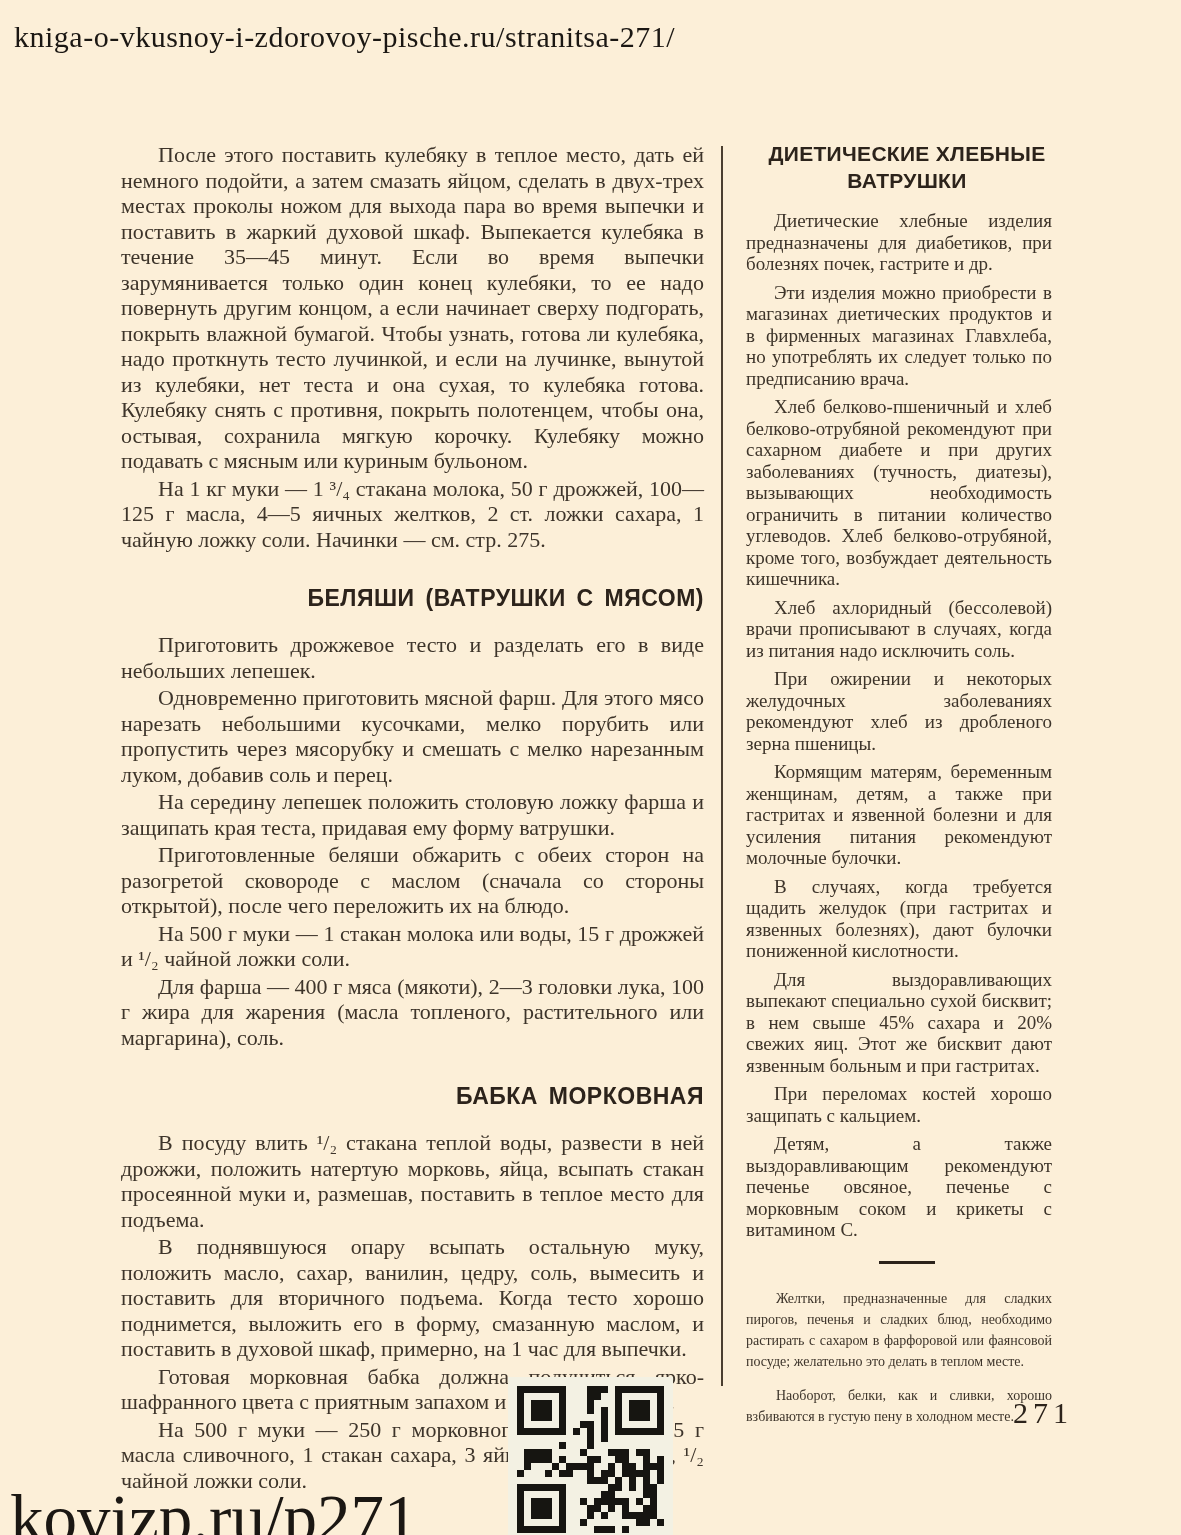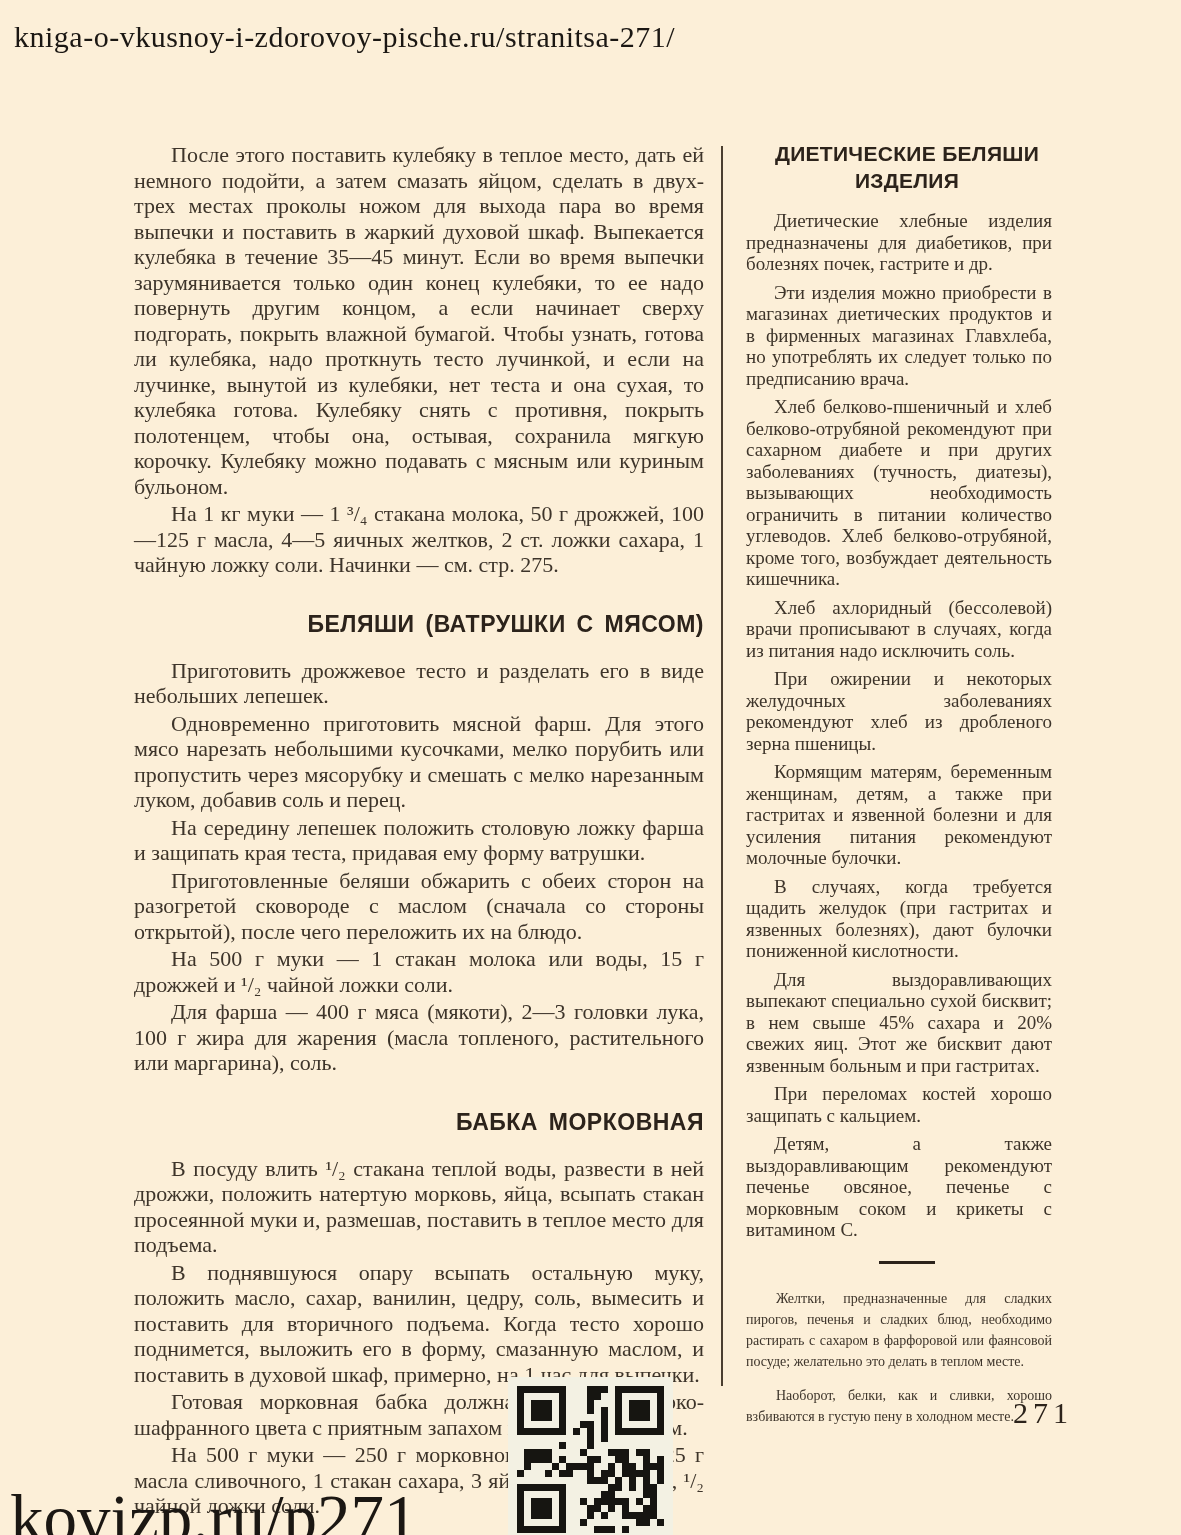--- a/index.html
+++ b/index.html
@@ -16,21 +16,21 @@
     overflow:hidden;
   }
   .top-url{
     position:absolute;left:14px;top:20px;
     font-size:30px;color:var(--dark);letter-spacing:0.5px;
     white-space:nowrap;
   }
   .left-col{position:absolute;left:118px;top:142px;width:586px;}
   .left-col p{
     font-size:22px;line-height:25.5px;text-align:justify;
-    text-indent:37px;margin:0 0 2px 16px;
+    text-indent:37px;margin:0 0 2px 3px;
   }
   .left-col h2{
     font-family:"Liberation Sans", sans-serif;
     font-size:23px;font-weight:bold;color:var(--head);
     text-align:right;letter-spacing:0.5px;word-spacing:4px;
     margin:33px 0 20px 0;
   }
   .vrule{
     position:absolute;left:721px;top:146px;width:2px;height:1240px;
     background:var(--rule);
@@ -87,21 +87,21 @@
   <h2>БАБКА МОРКОВНАЯ</h2>
   <p>В посуду влить ¹/₂ стакана теплой воды, развести в ней дрожжи, положить натертую морковь, яйца, всыпать стакан просеянной муки и, размешав, поставить в теплое место для подъема.</p>
   <p>В поднявшуюся опару всыпать остальную муку, положить масло, сахар, ванилин, цедру, соль, вымесить и поставить для вторичного подъема. Когда тесто хорошо поднимется, выложить его в форму, смазанную маслом, и поставить в духовой шкаф, примерно, на 1 час для выпечки.</p>
   <p>Готовая морковная бабка должна получиться ярко-шафранного цвета с приятным запахом и хорошим вкусом.</p>
   <p>На 500 г муки — 250 г морковного пюре, 100—125 г масла сливочного, 1 стакан сахара, 3 яйца, 20 г дрожжей, ¹/₂ чайной ложки соли.</p>
 </div>
 
 <div class="vrule"></div>
 
 <div class="right-col">
-  <h2>ДИЕТИЧЕСКИЕ БЕЛЯШИ ИЗДЕЛИЯ</h2>
+  <h2>ДИЕТИЧЕСКИЕ ХЛЕБНЫЕ ВАТРУШКИ</h2>
   <p>Диетические хлебные изделия предназначены для диабетиков, при болезнях почек, гастрите и др.</p>
   <p>Эти изделия можно приобрести в магазинах диетических продуктов и в фирменных магазинах Главхлеба, но употреблять их следует только по предписанию врача.</p>
   <p>Хлеб белково-пшеничный и хлеб белково-отрубяной рекомендуют при сахарном диабете и при других заболеваниях (тучность, диатезы), вызывающих необходимость ограничить в питании количество углеводов. Хлеб белково-отрубяной, кроме того, возбуждает деятельность кишечника.</p>
   <p>Хлеб ахлоридный (бессолевой) врачи прописывают в случаях, когда из питания надо исключить соль.</p>
   <p>При ожирении и некоторых желудочных заболеваниях рекомендуют хлеб из дробленого зерна пшеницы.</p>
   <p>Кормящим матерям, беременным женщинам, детям, а также при гастритах и язвенной болезни и для усиления питания рекомендуют молочные булочки.</p>
   <p>В случаях, когда требуется щадить желудок (при гастритах и язвенных болезнях), дают булочки пониженной кислотности.</p>
   <p>Для выздоравливающих выпекают специально сухой бисквит; в нем свыше 45% сахара и 20% свежих яиц. Этот же бисквит дают язвенным больным и при гастритах.</p>
   <p>При переломах костей хорошо защипать с кальцием.</p>
   <p>Детям, а также выздоравливающим рекомендуют печенье овсяное, печенье с морковным соком и крикеты с витамином С.</p>

